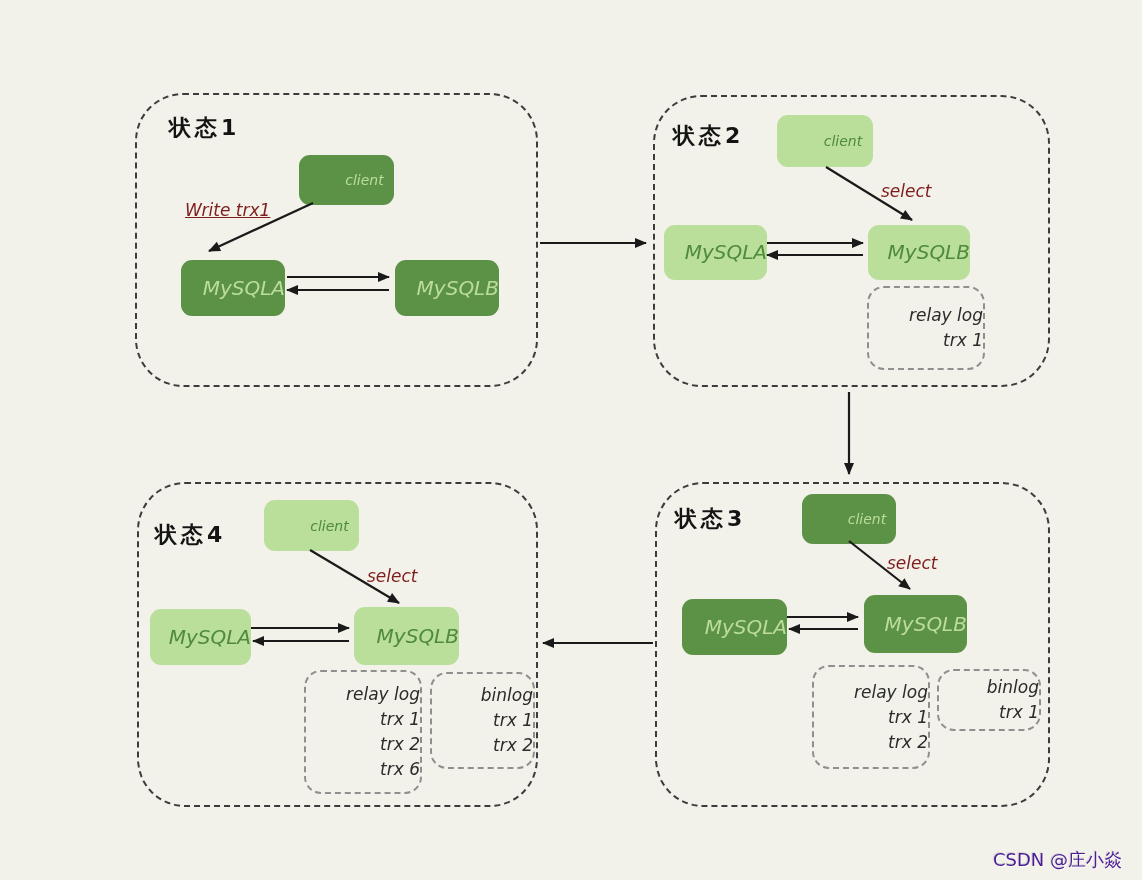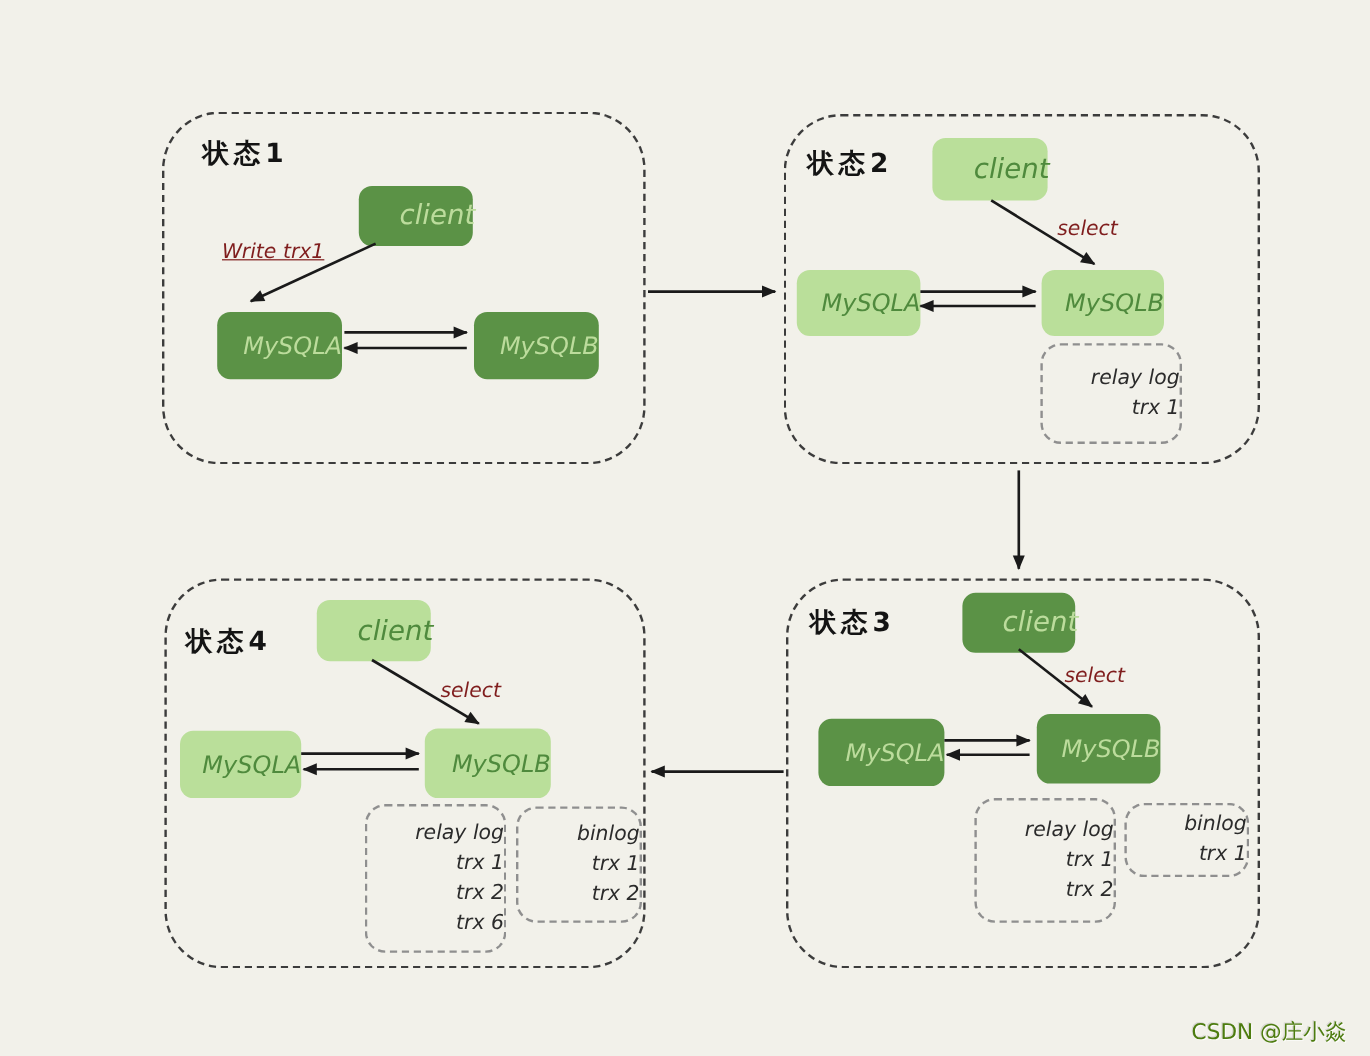--- a/index.html
+++ b/index.html
@@ -34,21 +34,21 @@
     border-radius: 11px;
     display: flex;
     align-items: center;
     justify-content: center;
     text-align: center;
     font-style: italic;
     box-sizing: border-box;
   }
   .gbox.dark  { background: #5b9246; color: #bcdc9c; }
   .gbox.light { background: #badf9a; color: #4f8a3d; }
-  .client-box { font-size: 23px; padding-left: 36px; }
+  .client-box { font-size: 14px; padding-left: 36px; }
   .mysql-box  { flex-direction: row; font-size: 20px; line-height: 25px; justify-content: flex-end; }
   .edge-label {
     position: absolute;
     font-size: 17px;
     font-style: italic;
     color: #7f1d1d;
     white-space: nowrap;
   }
   .logbox {
     position: absolute;
@@ -69,21 +69,21 @@
     position: absolute;
     left: 0; top: 0;
     z-index: 5;
     pointer-events: none;
   }
   .watermark {
     position: absolute;
     left: 993px;
     top: 848px;
     font-size: 18px;
-    color: #4d7c0f;
+    color: #4c1d95;
     text-shadow: 1px 1px 0 #fcfcf9, -1px -1px 0 #d8d8d2;
     white-space: nowrap;
   }
 </style>
 </head>
 <body>
 
 <div class="canvas">
 
   <section class="panel" style="left:135px; top:93px; width:403px; height:294px;">

